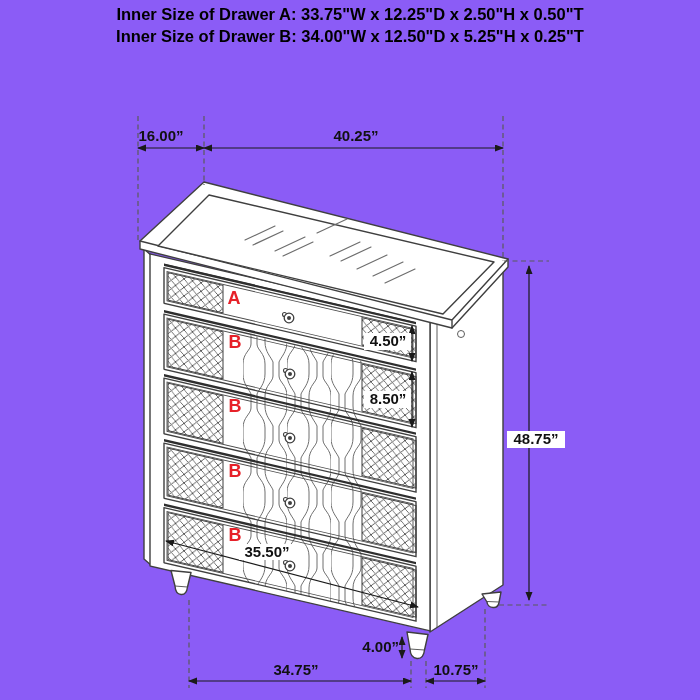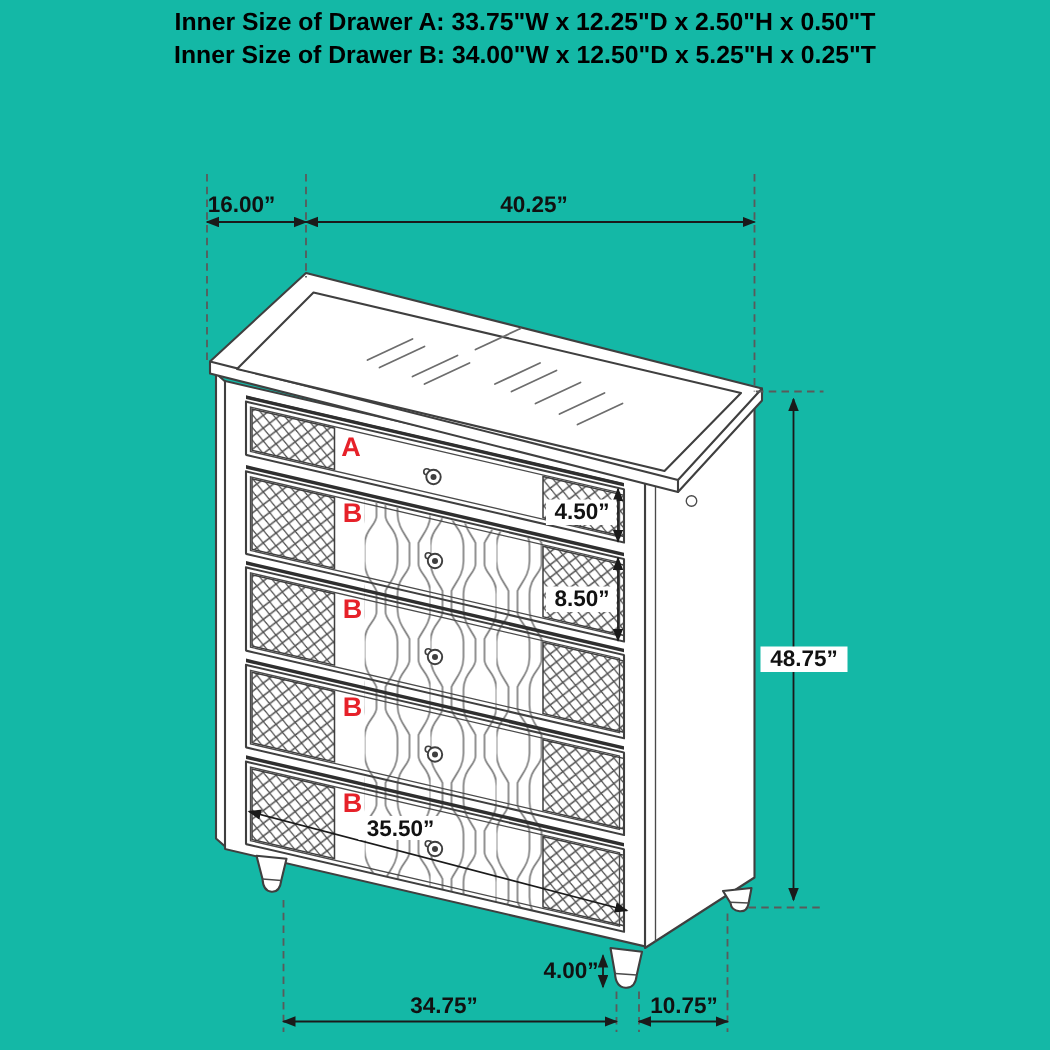--- a/index.html
+++ b/index.html
@@ -1,16 +1,16 @@
 <!DOCTYPE html>
 <html><head>
 <meta charset="utf-8">
 <style>
   html,body{margin:0;padding:0;background:#ffffff;}
-  .stage{width:700px;height:700px;position:relative;background:#14b8a6;overflow:hidden;}
+  .stage{width:700px;height:700px;position:relative;background:#8b5cf6;overflow:hidden;}
   svg{display:block;}
   .hdr{font:bold 16.5px "Liberation Sans", sans-serif;fill:#000;}
   .dim-text{font:bold 15px "Liberation Sans", sans-serif;fill:#111;}
   .red-label{font:bold 18px "Liberation Sans", sans-serif;fill:#e62129;}
   .outline{stroke:#3f3f3f;stroke-width:1.4;fill:none;stroke-linejoin:round;stroke-linecap:round;}
   .outline-fill{stroke:#3f3f3f;stroke-width:1.4;fill:#ffffff;stroke-linejoin:round;}
   .thin{stroke:#4a4a4a;stroke-width:0.9;fill:none;}
   .shadow{stroke:#2e2e2e;stroke-width:2.4;fill:none;}
   .dimline{stroke:#1a1a1a;stroke-width:1.2;fill:none;}
   .dashline{stroke:#5a5a5a;stroke-width:1.2;fill:none;stroke-dasharray:5 3.5;}

